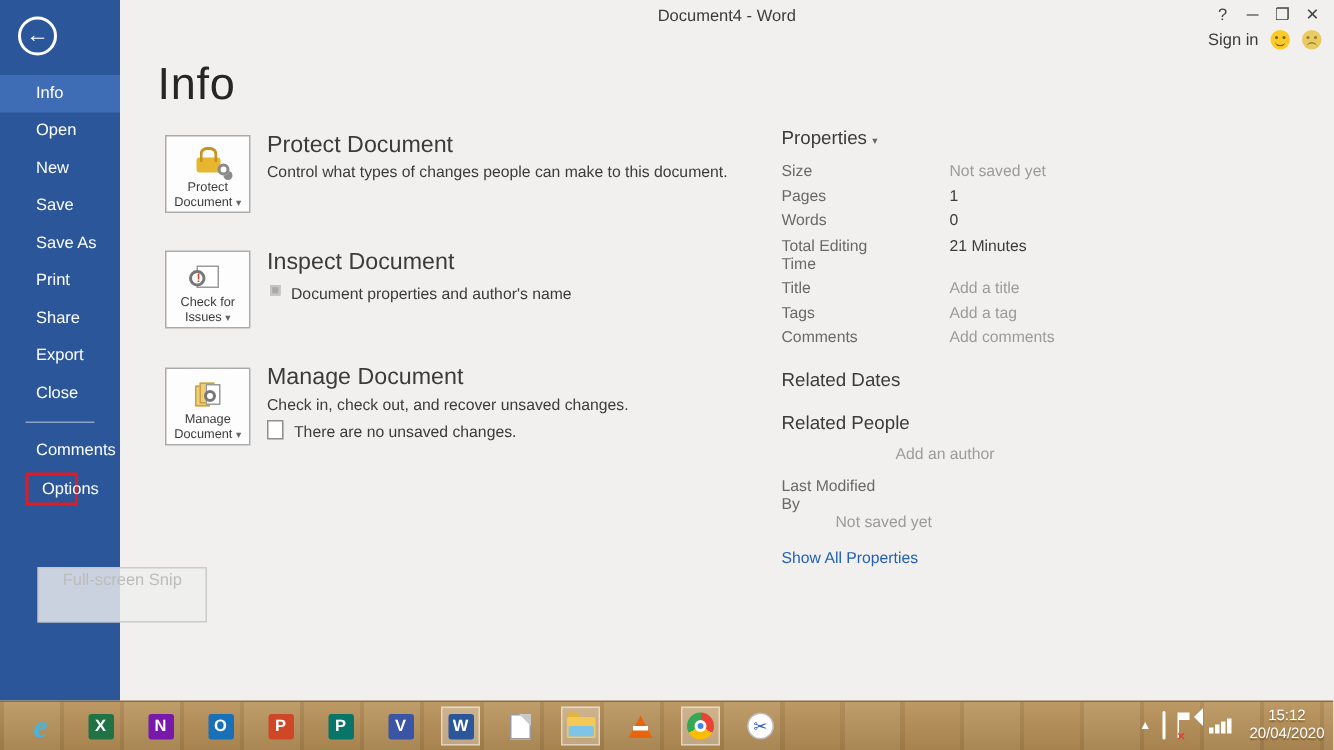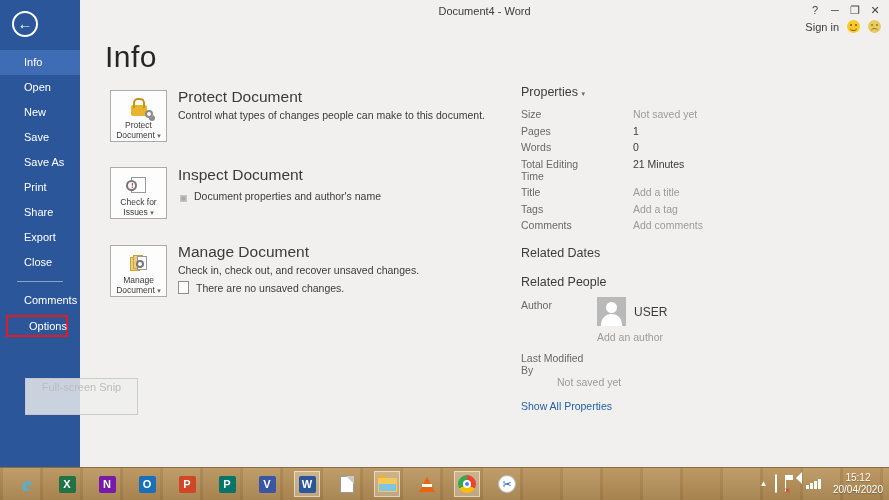--- a/index.html
+++ b/index.html
@@ -24,33 +24,33 @@
     border-top:1.5px solid #7a5b00; border-radius:7px 7px 0 0; }
 
   
   .sidebar { position:absolute; left:0; top:0; width:80px; height:467px; background:#2b579a; color:#fff; }
   .back-btn { position:absolute; left:12px; top:11px; width:26px; height:26px; border:2px solid #fff;
     border-radius:50%; text-align:center; line-height:22px; font-size:15px; cursor:pointer; }
   .nav { position:absolute; top:50px; left:0; right:0; }
   .nav-item { height:25px; line-height:25px; padding-left:24px; font-size:11px; cursor:pointer; white-space:nowrap; }
   .nav-item.active { background:#3f6db5; }
   .nav-divider { height:1px; background:rgba(255,255,255,0.45); margin:6px 17px 6px 17px; }
-  .nav-item.boxed { margin-left:6px; width:62px; padding-left:21px; border:2px solid #e11b22; height:22px; line-height:18px; margin-top:2px; }
+  .nav-item.boxed { margin-left:17px; width:35px; padding-left:9px; border:2px solid #e11b22; height:22px; line-height:18px; margin-top:2px; }
 
   
   .page-title { position:absolute; left:105px; top:40px; font-size:30px; font-weight:300; color:#262626; letter-spacing:.5px; }
 
   .section-btn { position:absolute; left:110px; width:57px; height:52px; background:#fdfdfd; border:1px solid #ababab;
     display:flex; flex-direction:column; align-items:center; justify-content:flex-start; padding-top:6px; cursor:pointer; }
   .section-btn .blabel { font-size:8.5px; color:#3b3b3b; text-align:center; line-height:10px; margin-top:4px; }
   .caret { font-size:7px; color:#666; }
   .sec-text { position:absolute; left:178px; }
   .sec-h { font-size:15.5px; color:#3b3b3b; font-weight:400; }
   .sec-d { font-size:10.5px; color:#3b3b3b; margin-top:3px; }
-  .sec-bullet { display:flex; align-items:flex-end; gap:7px; margin-top:6px; margin-left:2px; font-size:10.5px; color:#3b3b3b; }
+  .sec-bullet { display:flex; align-items:flex-start; gap:7px; margin-top:6px; margin-left:2px; font-size:10.5px; color:#3b3b3b; }
 
   
   .ic-lock { position:relative; width:16px; height:13px; background:#e8b62e; border-radius:2px; margin-top:8px; }
   .ic-lock::before { content:""; position:absolute; left:2px; top:-7px; width:8px; height:8px;
     border:2.5px solid #c79318; border-bottom:none; border-radius:5px 5px 0 0; }
   .ic-lock::after { content:""; position:absolute; right:-6px; bottom:-2px; width:4px; height:4px;
     border:2px solid #8a8a8a; border-radius:50%; box-shadow:3px 4px 0 -1px #8a8a8a; }
   .ic-page { position:relative; width:15px; height:18px; background:#fff; border:1px solid #9a9a9a; margin-top:3px; }
   .ic-page .mag { position:absolute; left:-6px; top:2px; width:11px; height:11px; border:2px solid #777;
     border-radius:50%; background:#fff; }
@@ -233,25 +233,20 @@
     <div class="rp-label">Tags</div>
     <div class="rp-val muted">Add a tag</div>
     <div class="rp-label">Comments</div>
     <div class="rp-val muted">Add comments</div>
   </div>
 
   <div class="rp-head2">Related Dates</div>
 
   <div class="rp-head2">Related People</div>
   <div class="people">
-    <div class="author-row">
-      <div class="author-label">Author</div>
-      <div class="avatar"></div>
-      <div class="author-name">USER</div>
-    </div>
     <div class="add-author">Add an author</div>
     <div class="lmb-row">
       <div class="rp-label">Last Modified By</div>
       <div class="rp-val muted">Not saved yet</div>
     </div>
   </div>
 
   <div class="show-all">Show All Properties</div>
 </div>
 

